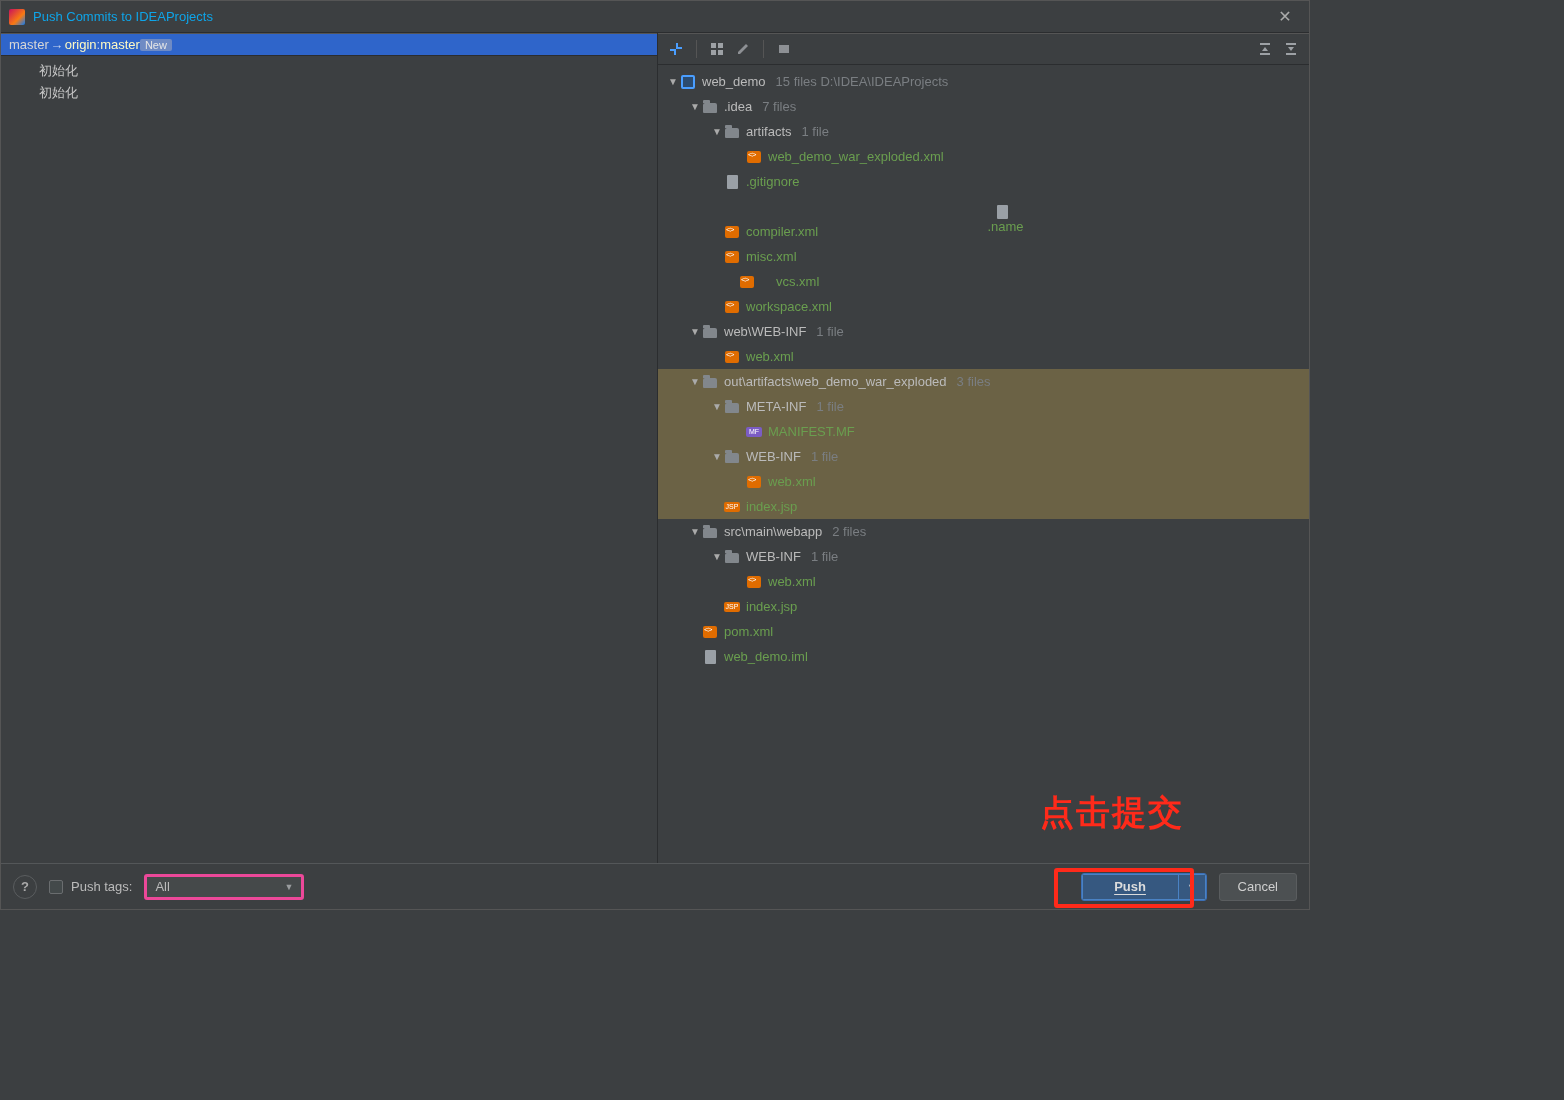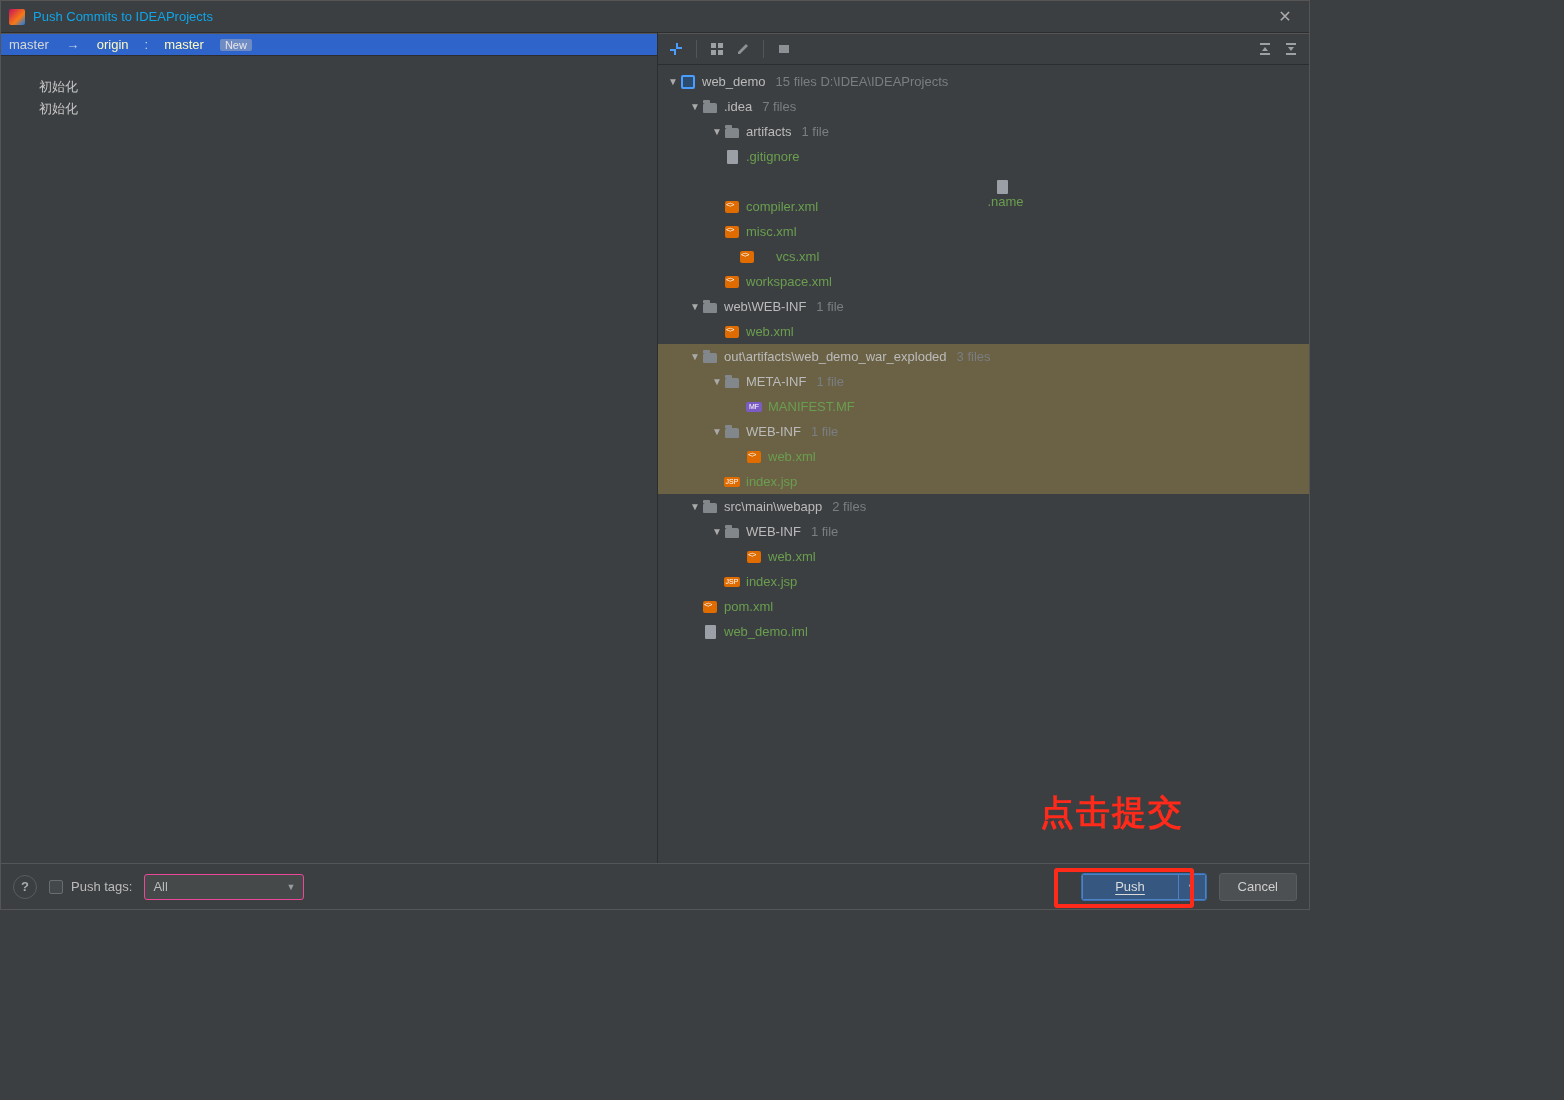--- a/index.html
+++ b/index.html
@@ -59,40 +59,40 @@
     display:flex;
     flex-direction:column;
     overflow:hidden;
   }
   .branch-bar {
     background:#2f65ca;
     color:#d6d6d6;
     padding:3px 8px;
     display:flex;
     align-items:center;
-    gap:16px;
+    gap:0;
     font-size:13px;
     border-top:1px solid #555;
     border-bottom:1px solid #2b2d2f;
   }
   .branch-bar .link { color:#fef9c3; cursor:pointer; }
   .branch-bar .colon { color:#c9d6f0; }
   .new-badge {
     background:#6f8bc4;
     padding:0 5px;
     font-size:11px;
     border-radius:2px;
     color:#e6e6e6;
   }
   .arrow-right {
     display:inline-block;
     width:16px; text-align:center;
     color:#c9d6f0;
   }
-  .commit-list { padding:20px 0; }
+  .commit-list { padding:4px 0; }
   .commit-list .commit {
     padding:2px 8px 2px 38px;
     color:#c7c7c7;
     font-size:13px;
   }
 
   
   .right-pane {
     flex:1;
     display:flex;
@@ -232,21 +232,21 @@
   }
   .checkbox {
     width:14px;height:14px;
     border:1px solid #6a6d6f;
     border-radius:2px;
     background:#43494a;
   }
   .check-label { color:#bbb; }
   .dropdown {
     width:160px; height:26px;
-    border:1px solid #ec4899;
+    border:3px solid #ec4899;
     border-radius:3px;
     background:#45494a;
     display:flex; align-items:center; justify-content:space-between;
     padding:0 8px;
     color:#bbb;
     cursor:pointer;
   }
   .dropdown .tri { font-size:9px; color:#9a9d9f; }
   .bottom-bar .spacer { flex:1; }
   .btn {
@@ -257,20 +257,21 @@
     background:#4c5052;
     color:#cfcfcf;
     display:flex; align-items:center; justify-content:center;
     cursor:pointer;
   }
   .push-split {
     display:flex;
     border:1px solid #3b6fb6;
     border-radius:3px;
     overflow:hidden;
+    font-weight:bold;
   }
   .push-split .push-btn {
     background:#365880;
     border:1px solid #4a82c4;
     border-right:none;
     color:#dcdcdc;
     height:26px;
     width:96px;
     display:flex; align-items:center; justify-content:center;
     text-decoration:underline;
@@ -394,20 +395,27 @@
             <span class="label">.idea</span>
             <span class="meta">7 files</span>
           </div>
           <div class="tree-row" style="padding-left: 52px;">
             <span class="chevron">▼</span>
             <span class="icon">
               <div class="folder-icon"></div>
             </span>
             <span class="label">artifacts</span>
             <span class="meta">1 file</span>
+          </div>
+          <div class="tree-row" style="padding-left: 74px;">
+            <span class="chevron empty">▼</span>
+            <span class="icon">
+              <div class="xml-icon"></div>
+            </span>
+            <span class="label green">web_demo_war_exploded.xml</span>
           </div>
           <div class="tree-row" style="padding-left: 52px;">
             <span class="chevron empty">▼</span>
             <span class="icon">
               <div class="file-icon"></div>
             </span>
             <span class="label green">.gitignore</span>
           </div>
           <div class="tree-row" style="padding-left: 52px; flex-direction: column;">
             <span class="chevron empty">▼</span>

